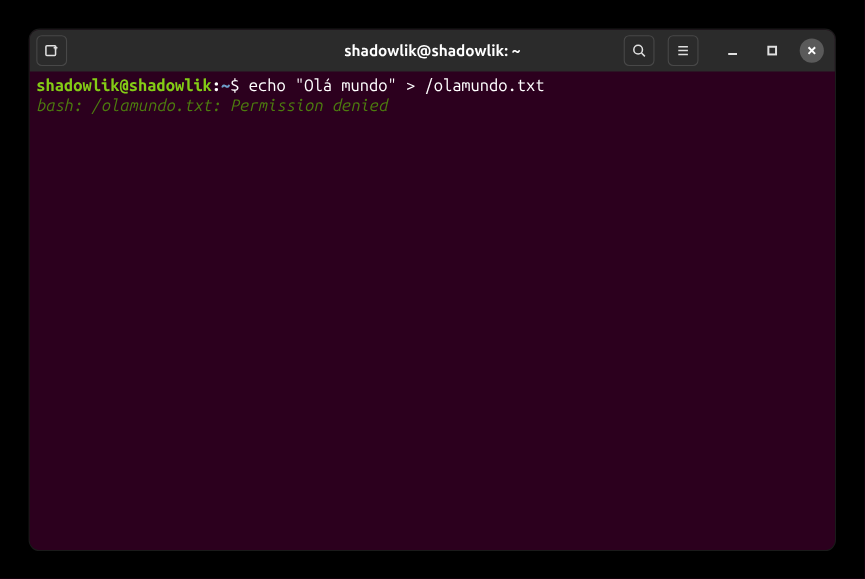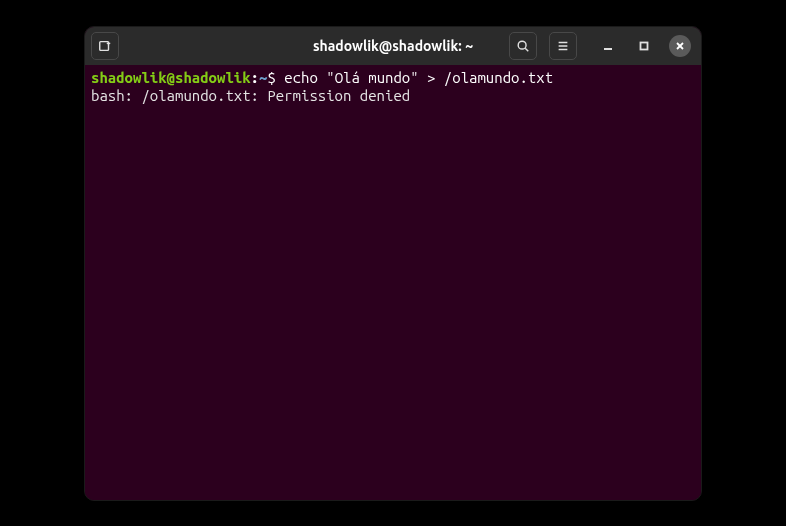--- a/index.html
+++ b/index.html
@@ -10,21 +10,21 @@
     body {
       width: 786px;
       height: 526px;
       background: #000;
       font-family: "Ubuntu Mono", "DejaVu Sans Mono", monospace;
       display: flex;
       align-items: center;
       justify-content: center;
     }
     .window {
-      width: 618px;
+      width: 734px;
       height: 475px;
       background: #2c001e;
       border-radius: 10px;
       overflow: hidden;
       box-shadow: 0 0 20px rgba(0,0,0,0.5);
       border: 1px solid #1a1a1a;
     }
     .titlebar {
       height: 38px;
       background: #2b2b2b;
@@ -127,21 +127,22 @@
       color: #6e9fca;
       font-weight: bold;
     }
     .dollar {
       color: #ffffff;
     }
     .cmd {
       color: #ffffff;
     }
     .output {
-      color: #e5e5e5;
+      color: #4d7c0f;
+      font-style: italic;
     }
     .cursor-block {
       display: inline-block;
       width: 8px;
       height: 16px;
       border: 1px solid #ffffff;
       vertical-align: text-bottom;
       margin-left: 1px;
     }
   </style>

